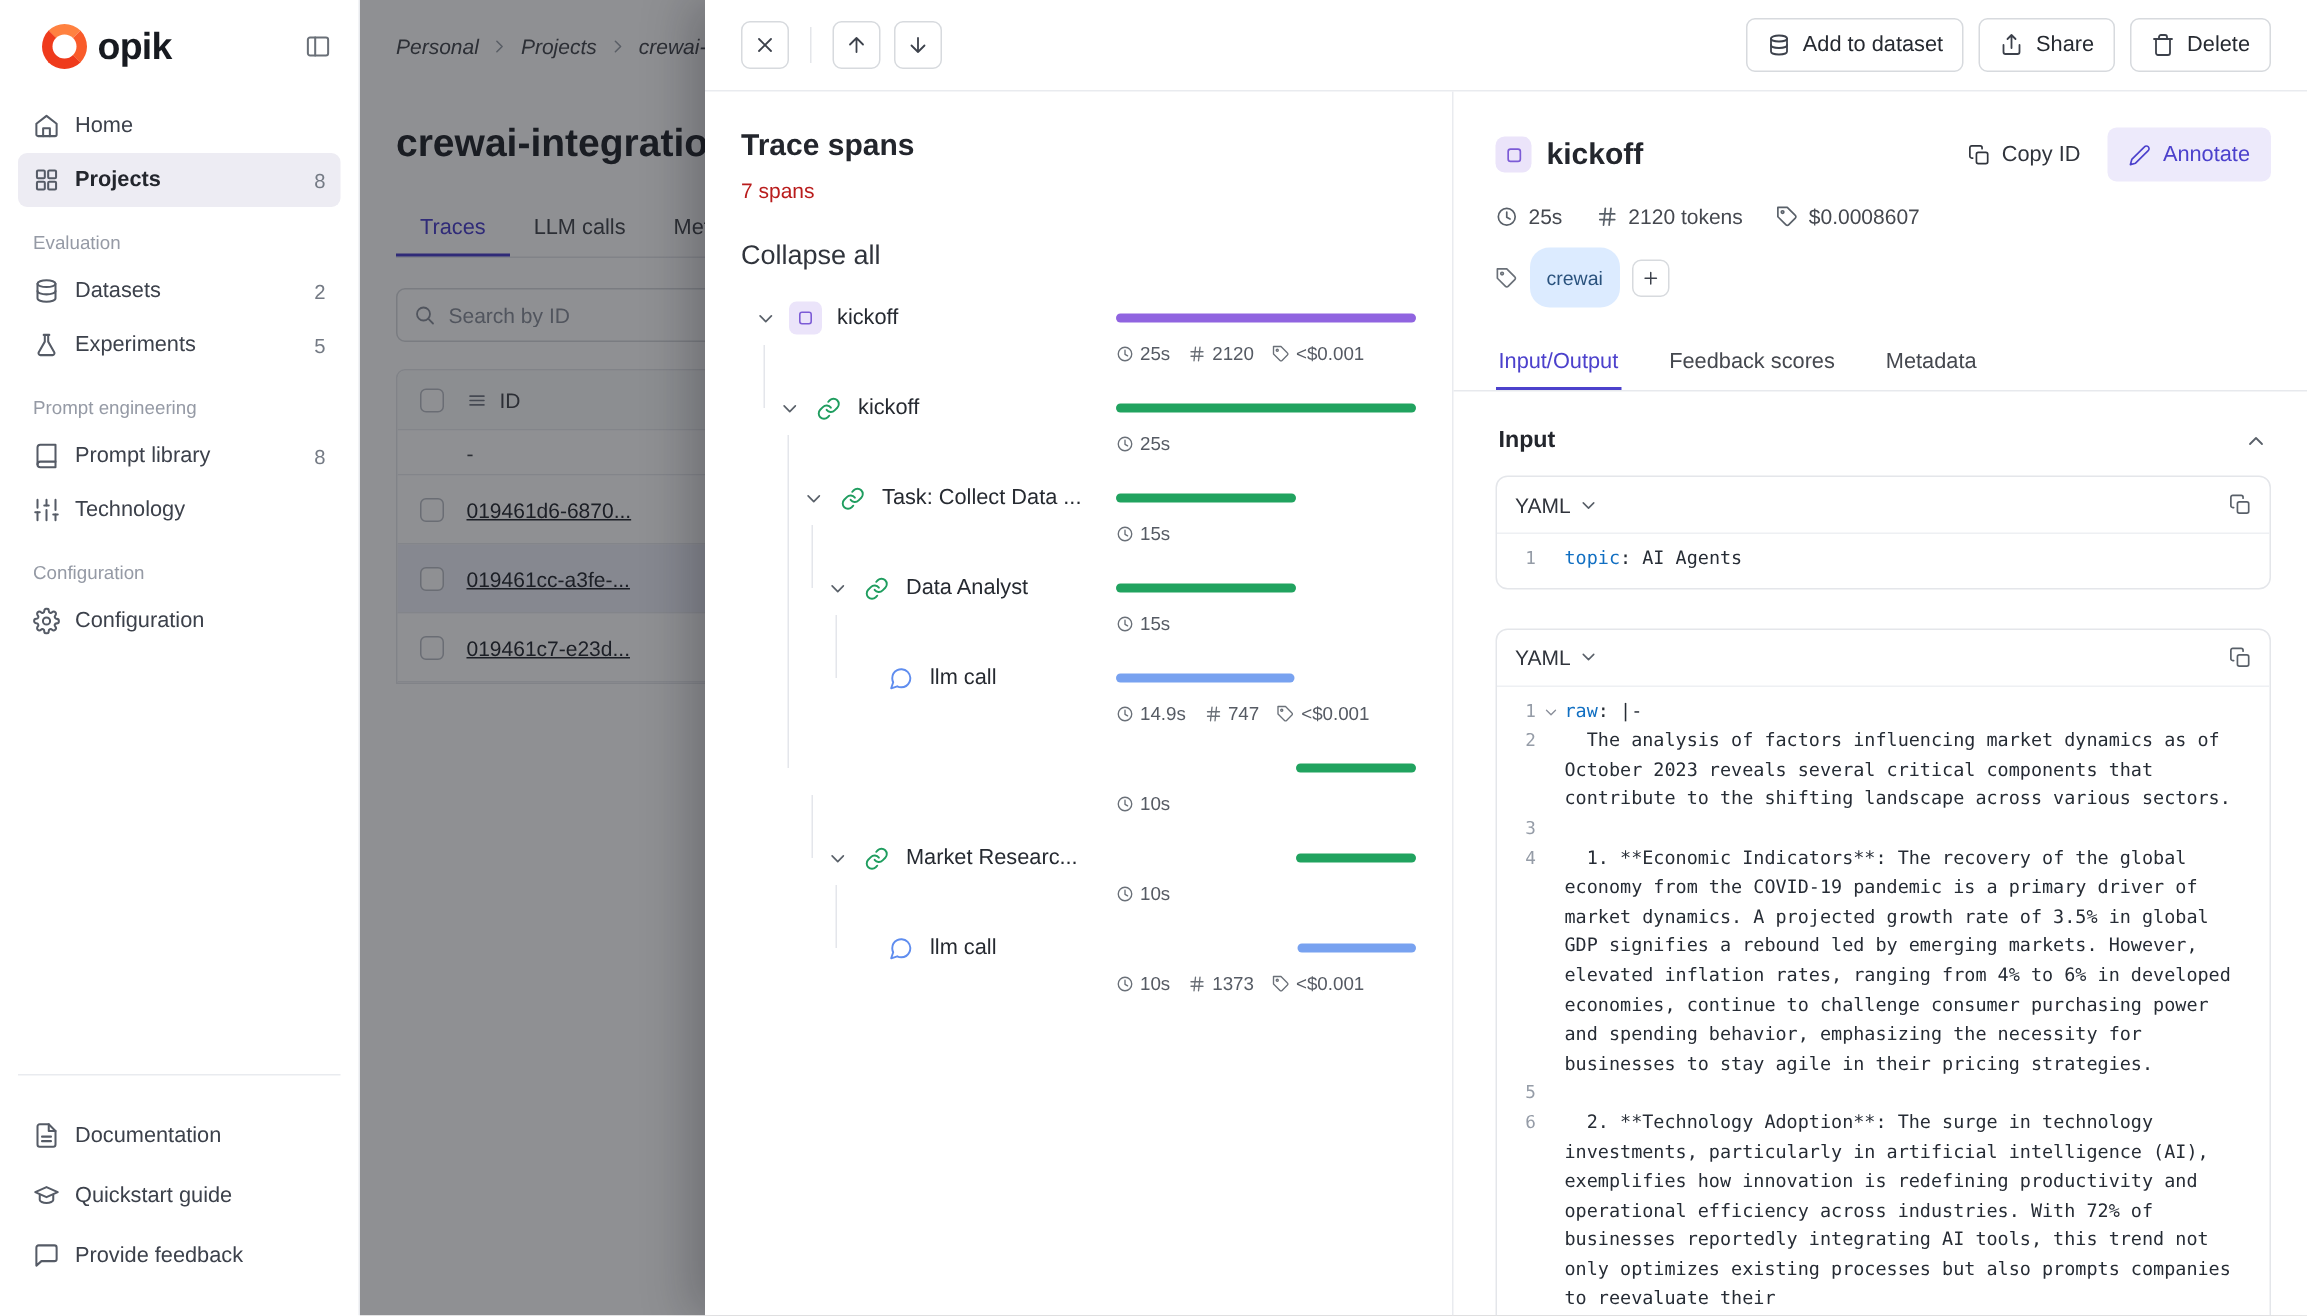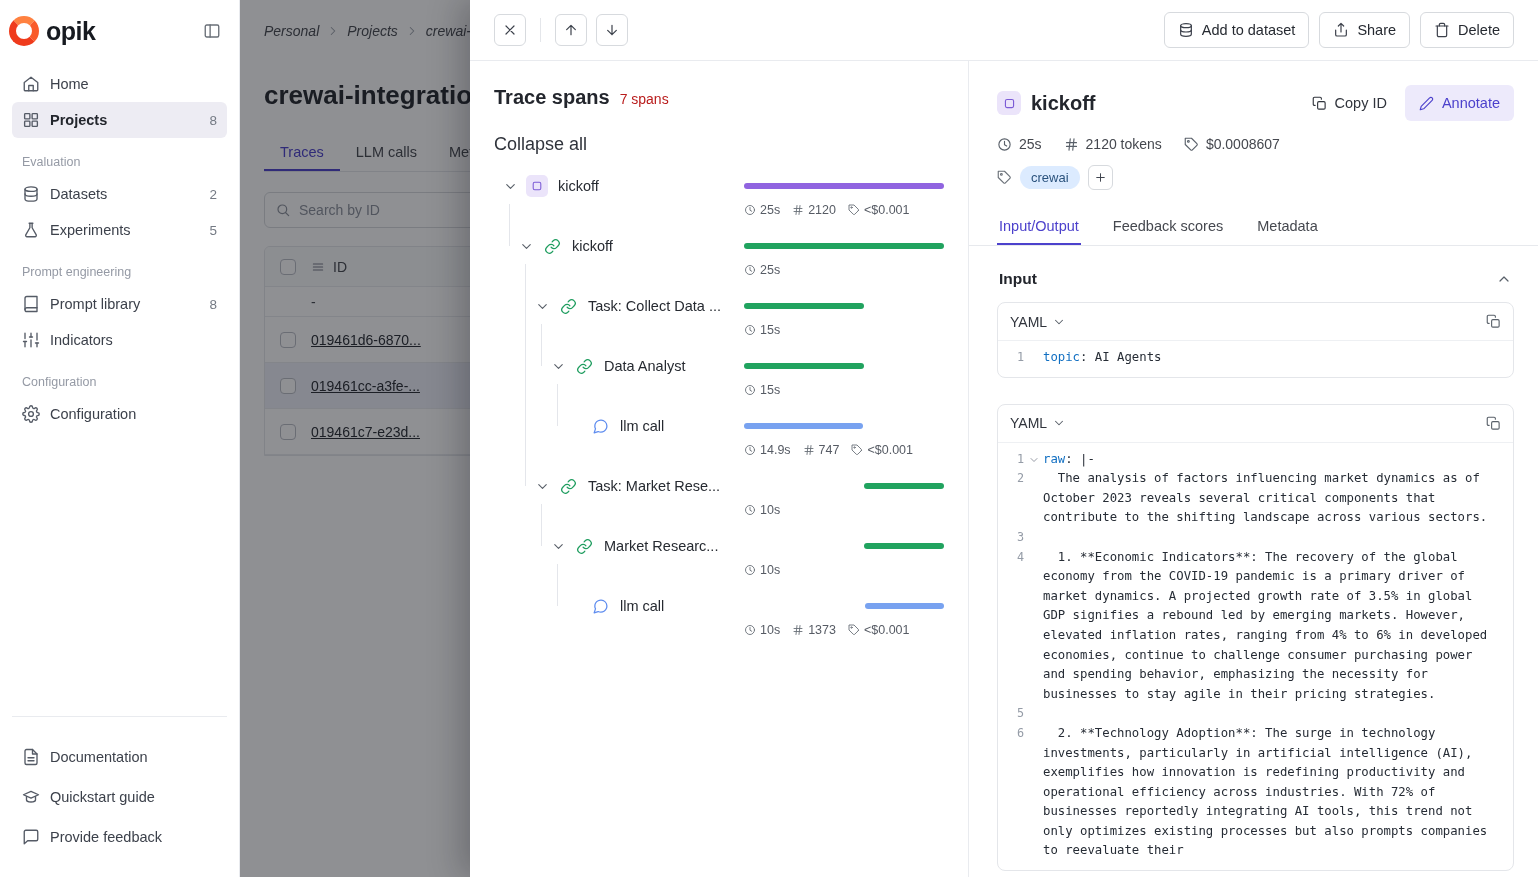--- a/index.html
+++ b/index.html
@@ -5,21 +5,21 @@
 <style>
   *{margin:0;padding:0;box-sizing:border-box;}
   html,body{width:1538px;height:877px;}
   body{font-family:"Liberation Sans",sans-serif;color:#262a31;background:#fff;overflow:hidden;}
   button{font-family:inherit;background:none;border:none;color:inherit;cursor:pointer;}
   svg{flex-shrink:0;display:block;}
   .app{position:relative;width:1538px;height:877px;overflow:hidden;}
 
   
   .sidebar{position:absolute;left:0;top:0;bottom:0;width:240px;background:#fff;border-right:1px solid #e8eaee;display:flex;flex-direction:column;z-index:30;}
-  .sb-header{height:62px;display:flex;align-items:center;padding:0 18px 0 9px;flex-shrink:0;}
+  .sb-header{height:62px;display:flex;align-items:center;padding:0 18px 0 28px;flex-shrink:0;}
   .logo{display:flex;align-items:center;gap:7px;}
   .logo-mark{width:30px;height:30px;border-radius:50%;border:7px solid #ef3b1c;border-top-color:#ff8140;border-right-color:#f95b2a;}
   .logo-text{font-size:25px;font-weight:700;color:#171a20;letter-spacing:-.5px;}
   .sb-collapse{margin-left:auto;color:#6a7078;display:flex;}
   .sb-nav{flex:1;padding:4px 12px 0;overflow:hidden;}
   .sb-item{display:flex;align-items:center;gap:10px;height:36px;padding:0 10px;border-radius:6px;font-size:14.5px;color:#3c414b;cursor:pointer;}
   .sb-item svg{color:#555b66;}
   .sb-item.active{background:#edecf3;color:#23262d;font-weight:600;}
   .sb-item .cnt{margin-left:auto;font-size:13.5px;color:#747a84;font-weight:400;}
   .sb-section{padding:17px 10px 7px;font-size:12.5px;color:#959aa5;}
@@ -60,21 +60,21 @@
   .icon-btn{width:32px;height:32px;border:1px solid #d7dade;border-radius:6px;display:flex;align-items:center;justify-content:center;color:#3c414b;background:#fff;}
   .vdiv{width:1px;height:24px;background:#e4e6ea;}
   .nav-btns{display:flex;gap:9px;}
   .pt-right{margin-left:auto;display:flex;gap:10px;}
   .btn{height:36px;border:1px solid #d7dade;border-radius:6px;background:#fff;display:flex;align-items:center;gap:8px;padding:0 13px;font-size:14.5px;color:#262a31;}
   .btn svg{color:#3c414b;}
   .pb{flex:1;display:flex;min-height:0;}
 
   
   .spans-col{width:499px;border-right:1px solid #e9ebef;padding:25px 24px 0;overflow:hidden;flex-shrink:0;}
-  .ts-title-row{display:flex;align-items:baseline;gap:10px;}
+  .ts-title-row{display:flex;align-items:baseline;gap:10px;flex-direction:column;}
   .ts-title{font-size:20px;font-weight:600;color:#23262d;}
   .ts-count{font-size:14px;color:#b91c1c;}
   .collapse-all{margin-top:25px;font-size:18px;color:#30343c;width:max-content;cursor:pointer;}
   .tree{margin-top:15px;position:relative;}
   .trow{display:grid;grid-template-columns:1fr 200px;grid-template-rows:32px 28px;}
   .trow-name{grid-area:1/1;display:flex;align-items:center;min-width:0;}
   .tchev{width:16px;margin-right:8px;display:flex;justify-content:center;color:#596069;}
   .tchip{width:22px;height:22px;border-radius:5px;background:#ebe4fa;color:#7c5bd6;display:flex;align-items:center;justify-content:center;margin-right:10px;}
   .ticon{width:20px;height:20px;display:flex;align-items:center;justify-content:center;margin-right:10px;}
   .ticon.span{color:#1f9d5f;}
@@ -93,21 +93,21 @@
   .dc-title-row{display:flex;align-items:center;gap:10px;}
   .trace-chip{width:24px;height:24px;border-radius:6px;background:#ebe4fa;color:#7c5bd6;display:flex;align-items:center;justify-content:center;}
   .dc-title{font-size:20px;font-weight:600;color:#23262d;}
   .dc-actions{margin-left:auto;display:flex;align-items:center;gap:6px;}
   .copyid{display:flex;align-items:center;gap:8px;font-size:14.5px;color:#30343c;padding:6px 12px;border-radius:6px;}
   .annotate{display:flex;align-items:center;gap:8px;font-size:14.5px;color:var(--accent);background:#edeafb;border-radius:6px;height:36px;padding:0 14px;}
   .dc-stats{display:flex;gap:22px;align-items:center;margin-top:15px;font-size:14px;color:#45484f;}
   .dstat{display:flex;align-items:center;gap:7px;}
   .dstat svg{color:#596069;}
   .dc-tags{display:flex;align-items:center;gap:8px;margin-top:13px;color:#6a7078;}
-  .tag-pill{height:23px;display:flex;align-items:center;padding:0 11px;border-radius:13px;background:var(--tag-bg);color:var(--tag-text);font-size:13px;font-weight:500;cursor:pointer;text-align:center;}
+  .tag-pill{height:40px;display:flex;align-items:center;padding:0 11px;border-radius:13px;background:var(--tag-bg);color:var(--tag-text);font-size:13px;font-weight:500;cursor:pointer;text-align:center;}
   .add-tag{width:25px;height:25px;border:1px solid #d7dade;border-radius:6px;display:flex;align-items:center;justify-content:center;color:#3c414b;background:#fff;}
   .dc-tabs{display:flex;gap:30px;padding:0 28px;border-bottom:1px solid #e7e9ed;margin-top:17px;}
   .dtab{padding:11px 2px;font-size:14.5px;color:#45484f;cursor:pointer;white-space:nowrap;}
   .dtab.active{color:var(--accent);box-shadow:inset 0 -2px 0 var(--accent);}
   .dc-scroll{flex:1;overflow:hidden;padding:22px 24px 0 28px;}
   .sec-head{display:flex;align-items:center;justify-content:space-between;padding:2px 2px 14px;cursor:pointer;}
   .sec-title{font-size:15.5px;font-weight:600;color:#23262d;}
   .sec-head svg{color:#596069;}
   .code-box{border:1px solid #e4e6ea;border-radius:8px;margin-bottom:26px;overflow:hidden;}
   .code-head{height:38px;display:flex;align-items:center;padding:0 12px;border-bottom:1px solid #eef0f3;}
@@ -181,21 +181,21 @@
             <path d="M6.5 2H20v20H6.5A2.5 2.5 0 0 1 4 19.5v-15A2.5 2.5 0 0 1 6.5 2Z"></path>
           </svg>
           <span>Prompt library</span>
           <span class="cnt">8</span>
         </div>
         <div class="sb-item">
           <svg width="18" height="18" viewBox="0 0 24 24" fill="none" stroke="currentColor" stroke-width="1.8" stroke-linecap="round" stroke-linejoin="round">
             <path d="M4 21v-7M4 10V3M12 21v-9M12 8V3M20 21v-5M20 12V3"></path>
             <path d="M2 14h4M10 8h4M18 16h4"></path>
           </svg>
-          <span>Indicators</span>
+          <span>Technology</span>
         </div>
         <div class="sb-section">Configuration</div>
         <div class="sb-item">
           <svg width="18" height="18" viewBox="0 0 24 24" fill="none" stroke="currentColor" stroke-width="1.8" stroke-linecap="round" stroke-linejoin="round">
             <circle cx="12" cy="12" r="3.2"></circle>
             <path d="M19.4 15a1.7 1.7 0 0 0 .34 1.87l.06.06a2 2 0 1 1-2.83 2.83l-.06-.06a1.7 1.7 0 0 0-1.87-.34 1.7 1.7 0 0 0-1.04 1.56V21a2 2 0 1 1-4 0v-.09A1.7 1.7 0 0 0 9 19.36a1.7 1.7 0 0 0-1.87.34l-.06.06a2 2 0 1 1-2.83-2.83l.06-.06A1.7 1.7 0 0 0 4.64 15a1.7 1.7 0 0 0-1.55-1.04H3a2 2 0 1 1 0-4h.09A1.7 1.7 0 0 0 4.64 9a1.7 1.7 0 0 0-.34-1.87l-.06-.06a2 2 0 1 1 2.83-2.83l.06.06A1.7 1.7 0 0 0 9 4.64a1.7 1.7 0 0 0 1.04-1.55V3a2 2 0 1 1 4 0v.09a1.7 1.7 0 0 0 1.04 1.55 1.7 1.7 0 0 0 1.87-.34l.06-.06a2 2 0 1 1 2.83 2.83l-.06.06a1.7 1.7 0 0 0-.34 1.87v.08a1.7 1.7 0 0 0 1.56 1.04H21a2 2 0 1 1 0 4h-.09a1.7 1.7 0 0 0-1.56 1.04Z"></path>
           </svg>
           <span>Configuration</span>
         </div>
       </nav>
@@ -518,34 +518,20 @@
                 <span class="tstat">
                   <svg width="12" height="12" viewBox="0 0 24 24" fill="none" stroke="currentColor" stroke-width="1.8" stroke-linecap="round" stroke-linejoin="round">
                     <path d="M20.6 13.4 13.4 20.6a1.9 1.9 0 0 1-2.7 0L2 12V2h10l8.6 8.6a1.9 1.9 0 0 1 0 2.8Z"></path>
                     <circle cx="7" cy="7" r="1.4"></circle>
                   </svg>
                   <span>&lt;$0.001</span>
                 </span>
               </div>
      </div>
             <div class="trow">
-       <div class="trow-name" style="padding-left:40px">
-                <span class="tchev">
-                  <svg width="15" height="15" viewBox="0 0 24 24" fill="none" stroke="currentColor" stroke-width="1.8" stroke-linecap="round" stroke-linejoin="round">
-                    <polyline points="6 9 12 15 18 9"></polyline>
-                  </svg>
-                </span>
-                <span class="ticon span">
-                  <svg width="17" height="17" viewBox="0 0 24 24" fill="none" stroke="currentColor" stroke-width="1.8" stroke-linecap="round" stroke-linejoin="round">
-                    <path d="M10 13a5 5 0 0 0 7.54.54l2.5-2.5a5 5 0 0 0-7.07-7.07L11.5 5.5"></path>
-                    <path d="M14 11a5 5 0 0 0-7.54-.54l-2.5 2.5a5 5 0 0 0 7.07 7.07l1.47-1.53"></path>
-                  </svg>
-                </span>
-                <span class="tlabel">Task: Market Rese...</span>
-              </div>
        <div class="trow-barcell">
                 <span class="tbar" style="left:60%;width:40%;background:#21a35f"></span>
               </div>
        <div class="trow-stats">
                 <span class="tstat">
                   <svg width="12" height="12" viewBox="0 0 24 24" fill="none" stroke="currentColor" stroke-width="1.8" stroke-linecap="round" stroke-linejoin="round">
                     <circle cx="12" cy="12" r="9"></circle>
                     <polyline points="12 7 12 12.5 15.5 14.5"></polyline>
                   </svg>
                   <span>10s</span>

